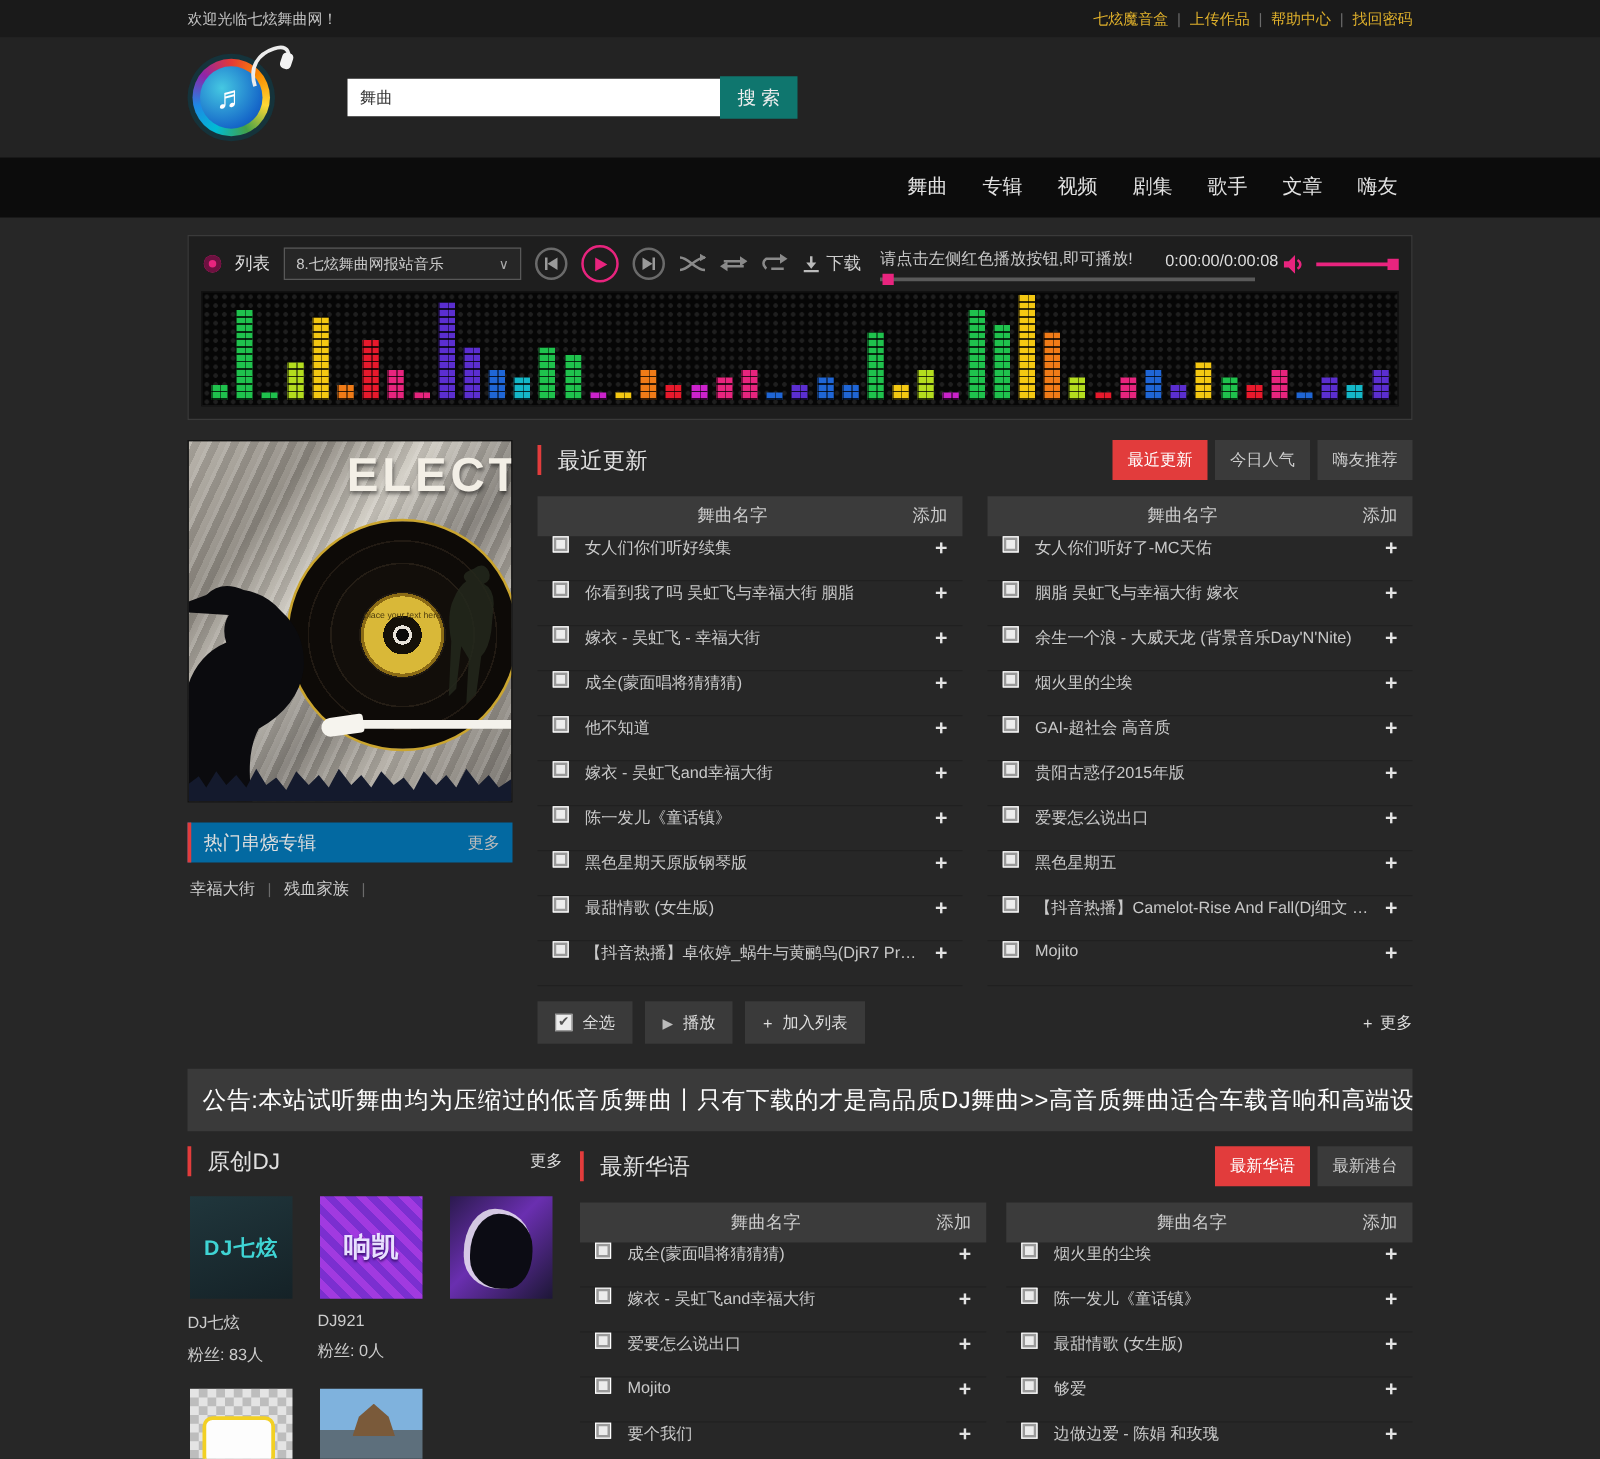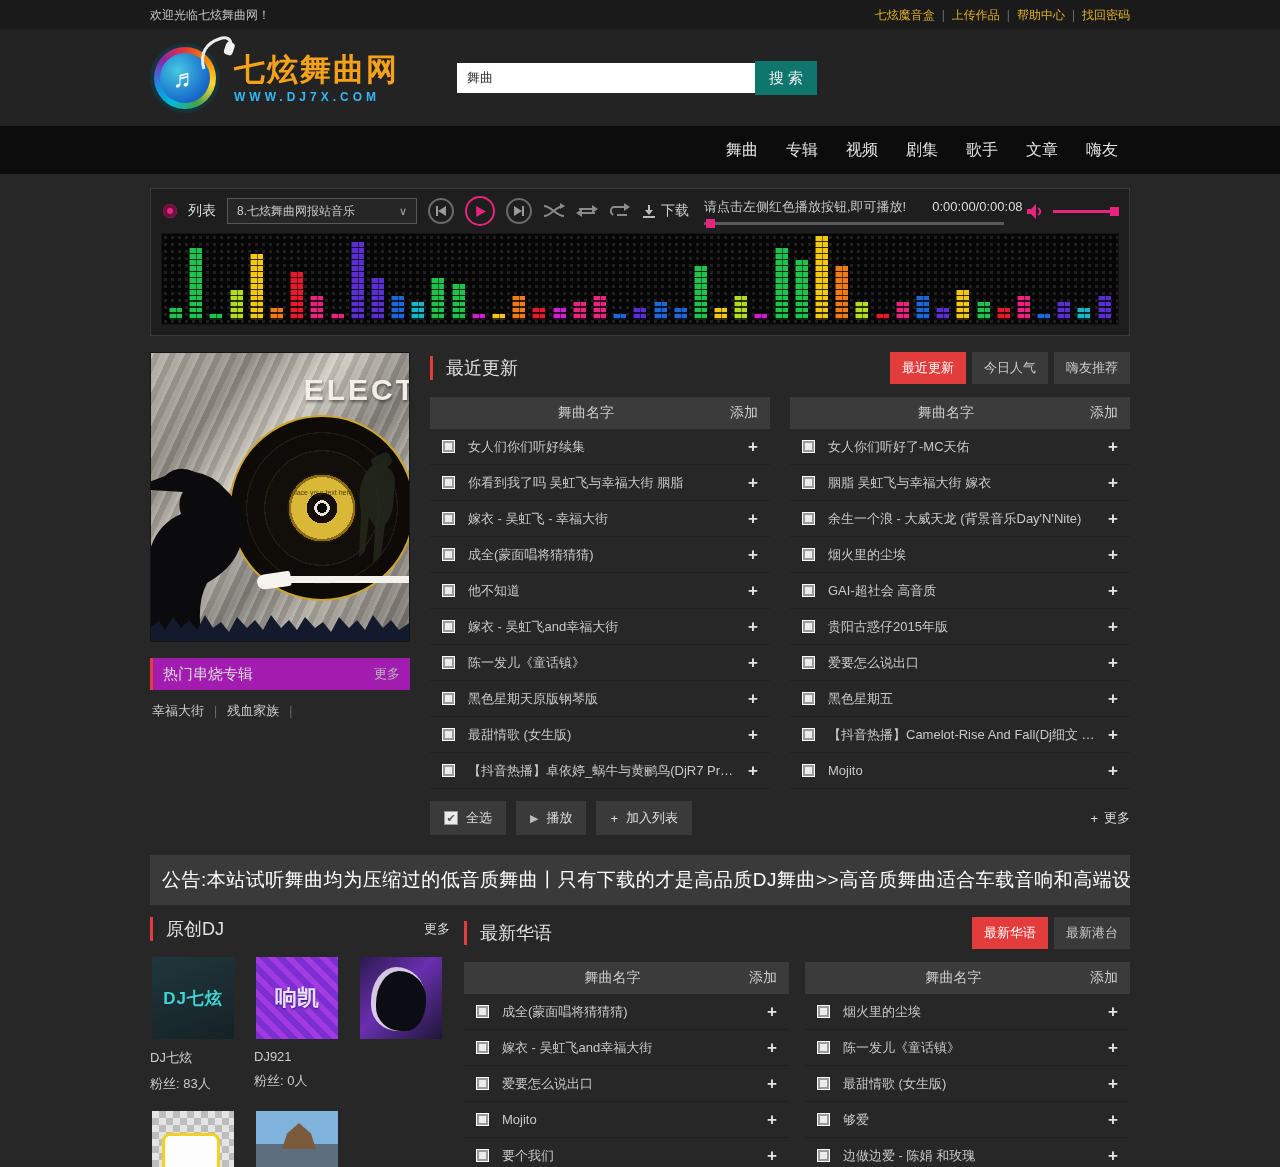--- a/index.html
+++ b/index.html
@@ -47,64 +47,64 @@
   .pctrl{display:flex;align-items:center;height:44px;padding:0 12px;gap:11px}
   .listdot{width:14px;height:14px;border-radius:50%;background:#e8247e;box-shadow:inset 0 0 0 4px #6d1140;flex:none}
   .listlabel{font-size:14px;color:#ddd}
   .plselect{width:190px;height:26px;background:#262626;border:1px solid #585858;color:#c9c9c9;font-size:12px;display:flex;align-items:center;padding:0 9px;cursor:pointer}
   .plselect .chev{margin-left:auto;color:#aaa;font-size:11px}
   .cbtn{width:26px;height:26px;border:2px solid #6a6a6a;border-radius:50%;display:flex;align-items:center;justify-content:center;cursor:pointer;flex:none}
   .cbtn.playb{width:30px;height:30px;border-color:#e8247e}
   .mini-ic{cursor:pointer;display:flex;align-items:center}
   .dl{display:flex;align-items:center;gap:5px;color:#ccc;font-size:14px;cursor:pointer}
   .pright{flex:1;margin-left:4px;min-width:0}
-  .prow{display:flex;align-items:center}
+  .prow{display:flex;align-items:flex-end}
   .hint{font-size:13px;color:#c8c8c8;white-space:nowrap}
   .ptime{font-size:13px;color:#ddd;margin-left:26px;white-space:nowrap}
   .prog{height:3px;background:#5a5a5a;margin-top:6px;position:relative}
   .prog-h{position:absolute;left:2px;top:-3px;width:9px;height:9px;background:#e8247e;cursor:pointer}
   .vol{display:flex;align-items:center;gap:9px;margin-left:12px}
   .voltrack{width:64px;height:3px;background:#e8247e;position:relative;cursor:pointer}
   .voltrack .vh{position:absolute;right:-2px;top:-3px;width:9px;height:9px;background:#e8247e}
   .spectrum{margin:0 10px 10px;height:92px;background:#060606;background-image:radial-gradient(circle,#1f1f1f 1.6px,transparent 2px);background-size:7px 7px;display:flex;align-items:flex-end;justify-content:space-between;padding:4px 7px;border:1px solid #151515}
   .sbar{width:13px;flex:none;background-image:repeating-linear-gradient(to top,rgba(0,0,0,.78) 0 1.5px,transparent 1.5px 6px),repeating-linear-gradient(to right,rgba(0,0,0,.5) 0 1px,transparent 1px 7px)}
 
   
   .content{display:flex;gap:20px;margin-top:16px}
   .leftcol{width:260px;flex:none}
   .album{width:260px;height:290px;position:relative;overflow:hidden;border:1px solid #141414;cursor:pointer;
     background:linear-gradient(128deg,#b6b1a8 0%,#8f8a82 22%,#d2cec5 40%,#84807a 58%,#b3aea5 74%,#6f6b66 100%)}
   .album::before{content:"";position:absolute;inset:0;background:repeating-linear-gradient(115deg,rgba(255,255,255,.14) 0 3px,rgba(0,0,0,.10) 3px 9px,rgba(255,255,255,.05) 9px 14px)}
-  .elect{position:absolute;top:20px;right:-8px;font-size:30px;font-weight:bold;color:#f3efe6;letter-spacing:3px;text-shadow:1px 2px 3px rgba(0,0,0,.45)}
+  .elect{position:absolute;top:7px;right:-8px;font-size:38px;font-weight:bold;color:#f3efe6;letter-spacing:3px;text-shadow:1px 2px 3px rgba(0,0,0,.45)}
   .vinyl{position:absolute;top:62px;left:78px;width:186px;height:186px;border-radius:50%;border:2px solid #caa52f;
     background:radial-gradient(circle,#0a0a0a 0 4%,#e7e3da 4% 6%,#141009 6% 12%,#d9b838 12% 24%,#8a6a15 24% 26%,#1f1912 26% 27%,#120e0a 27% 44%,#241d15 44% 45%,#0e0b08 45% 58%,#26201712 0,#211a13 58% 59%,#0d0a07 59% 72%,#2a2319 72% 73%,#0b0907 73% 100%)}
   .vinyl-text{position:absolute;top:72px;left:0;right:0;text-align:center;font-size:7px;color:#4d3c0d}
   .dj-sil,.crowd,.dancer{position:absolute;pointer-events:none}
   .dj-sil{left:-12px;bottom:-6px}
   .dancer{right:2px;bottom:72px}
   .crowd{left:0;right:0;bottom:0}
   .deckbar{position:absolute;right:0;bottom:58px;width:128px;height:7px;background:#f4f2ec}
   .hand{position:absolute;right:118px;bottom:53px;width:34px;height:15px;background:#f6f4ee;border-radius:8px 3px 3px 8px;transform:rotate(-8deg)}
-  .hotbar{margin-top:16px;height:32px;background:#a21caf;border-left:3px solid #e23c3c;display:flex;align-items:center;padding:0 10px}
+  .hotbar{margin-top:16px;height:32px;background:#0369a1;border-left:3px solid #e23c3c;display:flex;align-items:center;padding:0 10px}
   .hotbar .ht{font-size:15px;color:#ddd}
   .hotbar .hm{margin-left:auto;font-size:13px;color:#bbb;cursor:pointer}
   .tagsrow{margin-top:12px;display:flex;align-items:center;gap:10px;font-size:13px;color:#ccc;padding-left:2px}
   .tag{cursor:pointer;color:#ccc}
 
   .rightcol{flex:1;min-width:0}
   .sec-head{display:flex;align-items:center}
   .sec-title{font-size:18px;color:#e0e0e0;border-left:3px solid #e23c3c;padding-left:13px;line-height:24px}
   .tabs{margin-left:auto;display:flex;gap:6px}
   .tab{padding:7px 12px;background:#3a3a3a;color:#ccc;font-size:13px;cursor:pointer;white-space:nowrap}
   .tab.active{background:#e23c3c;color:#fff}
   .listwrap{display:flex;gap:20px;margin-top:13px}
   .listcol{flex:1;min-width:0}
   .colhead{display:flex;align-items:center;height:32px;background:#3b3b3b;color:#ccc;font-size:14px;padding:0 12px}
   .colhead .ch-name{flex:1;text-align:center}
-  .row{display:flex;align-items:center;height:36px;padding:16px 12px;border-bottom:1px solid rgba(0,0,0,.16);cursor:pointer}
+  .row{display:flex;height:36px;padding:0 12px;border-bottom:1px solid rgba(0,0,0,.16);cursor:pointer}
   .cb{width:13px;height:13px;background:#ececec;box-shadow:inset 0 0 0 1px #fff,inset 0 0 0 3px #9a9a9a;flex:none;cursor:pointer}
   .song{flex:1;color:#c9c9c9;font-size:13px;margin-left:13px;white-space:nowrap;overflow:hidden;text-overflow:ellipsis}
   .plus{color:#e3e3e3;font-size:17px;font-weight:bold;margin-left:10px;cursor:pointer}
   .actions{display:flex;align-items:center;gap:10px;margin-top:12px}
   .abtn{display:flex;align-items:center;gap:8px;background:#3a3a3a;color:#ddd;font-size:13px;padding:8px 14px;cursor:pointer}
   .cbk{width:14px;height:14px;background:#ececec;color:#555;font-size:11px;line-height:14px;text-align:center;box-shadow:inset 0 0 0 1px #999}
   .tri{color:#bbb;font-size:11px}
   .morebtn{margin-left:auto;display:flex;align-items:center;gap:6px;color:#ddd;font-size:13px;cursor:pointer}
 
   
@@ -154,24 +154,20 @@
       <div class="logo-outer">
         <div class="logo-icon">
             <div class="logo-inner">
               <span>♬</span>
             </div>
           </div>
         <svg class="earwire" width="42" height="46">
           <path d="M8,42 C3,26 11,16 23,12 C31,9 35,12 35,18" stroke="#ececec" stroke-width="3" fill="none"></path>
           <rect x="29" y="15" width="9" height="13" rx="3.5" fill="#f2f2f2" transform="rotate(18 33 21)"></rect>
         </svg>
-      </div>
-      <div>
-        <div class="site-name">七炫舞曲网</div>
-        <div class="site-url">WWW.DJ7X.COM</div>
       </div>
     </div>
     <div class="search">
       <input class="search-input" value="舞曲" style="">
       <button class="search-btn">搜 索</button>
     </div>
   </div>
 </div>
 
 <div class="nav">

